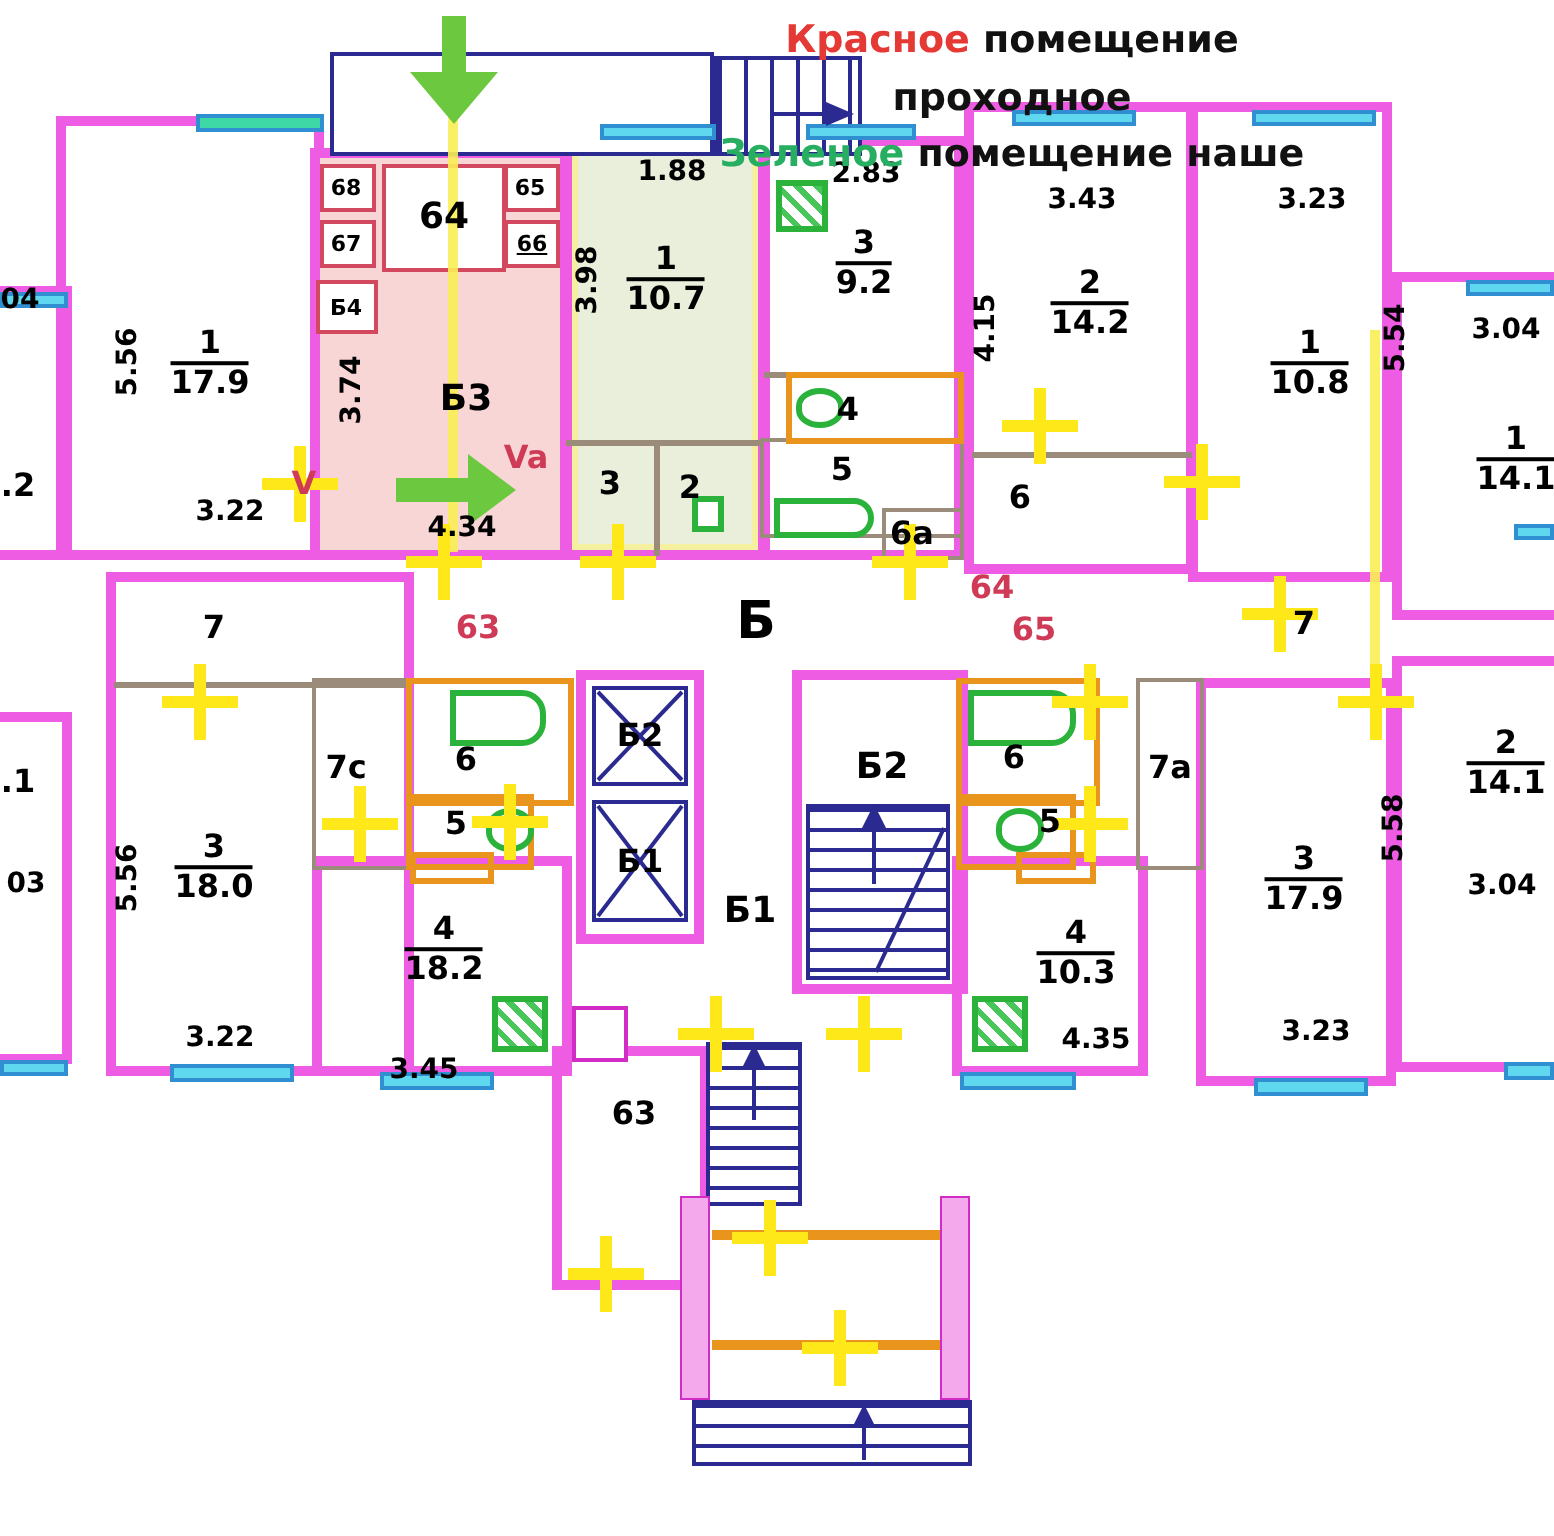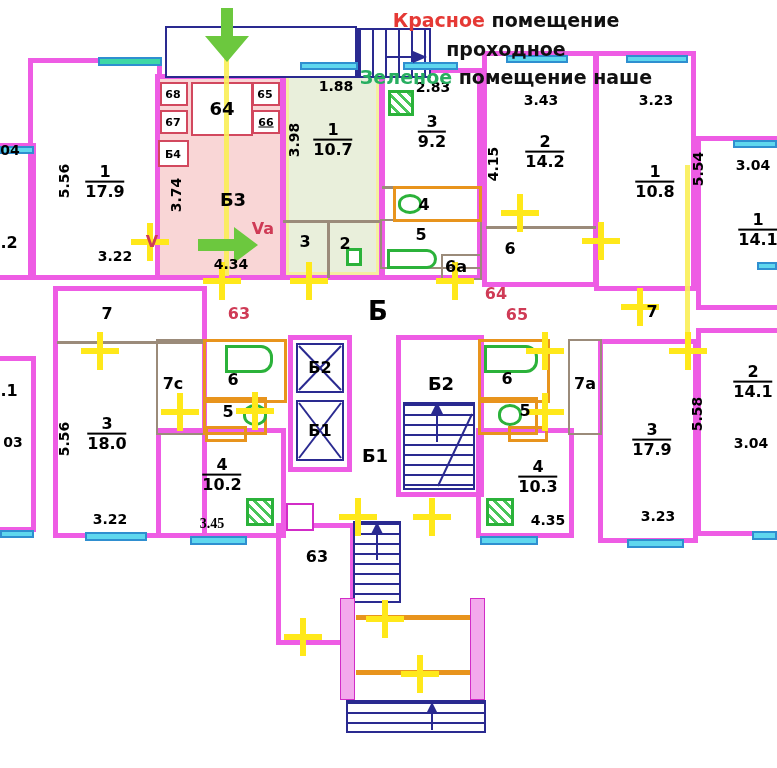--- a/index.html
+++ b/index.html
@@ -175,21 +175,21 @@
       <div class="frac" style="left: 758px; top: 230px;">
         <div class="fnum">1</div>
         <div class="fden">14.1</div>
       </div>
       <div class="frac" style="left: 107px; top: 434px;">
         <div class="fnum">3</div>
         <div class="fden">18.0</div>
       </div>
       <div class="frac" style="left: 222px; top: 475px;">
         <div class="fnum">4</div>
-        <div class="fden">10.2</div>
+        <div class="fden">18.2</div>
       </div>
       <div class="frac" style="left: 538px; top: 477px;">
         <div class="fnum">4</div>
         <div class="fden">10.3</div>
       </div>
       <div class="frac" style="left: 652px; top: 440px;">
         <div class="fnum">3</div>
         <div class="fden">17.9</div>
       </div>
       <div class="frac" style="left: 753px; top: 382px;">
@@ -197,21 +197,21 @@
         <div class="fden">14.1</div>
       </div>
       <div class="lbl d" style="left: 115px; top: 256px;">3.22</div>
       <div class="lbl d" style="left: 231px; top: 264px;">4.34</div>
       <div class="lbl d" style="left: 336px; top: 86px;">1.88</div>
       <div class="lbl d" style="left: 433px; top: 87px;">2.83</div>
       <div class="lbl d" style="left: 541px; top: 100px;">3.43</div>
       <div class="lbl d" style="left: 656px; top: 100px;">3.23</div>
       <div class="lbl d" style="left: 753px; top: 165px;">3.04</div>
       <div class="lbl d" style="left: 110px; top: 519px;">3.22</div>
-      <div class="lbl d" style="left: 212px; top: 524px; font-family: Liberation Serif, serif;">3.45</div>
+      <div class="lbl d" style="left: 212px; top: 535px;">3.45</div>
       <div class="lbl d" style="left: 548px; top: 520px;">4.35</div>
       <div class="lbl d" style="left: 658px; top: 516px;">3.23</div>
       <div class="lbl d" style="left: 751px; top: 443px;">3.04</div>
       <div class="lbl d" style="left: 10px; top: 150px;">04</div>
       <div class="lbl d" style="left: 13px; top: 442px;">03</div>
       <div class="lbl n" style="left: 9px; top: 243px;">.2</div>
       <div class="lbl n" style="left: 9px; top: 391px;">.1</div>
       <div class="lbl dv" style="left: 64px; top: 181px;">5.56</div>
       <div class="lbl dv" style="left: 176px; top: 195px;">3.74</div>
       <div class="lbl dv" style="left: 294px; top: 140px;">3.98</div>

